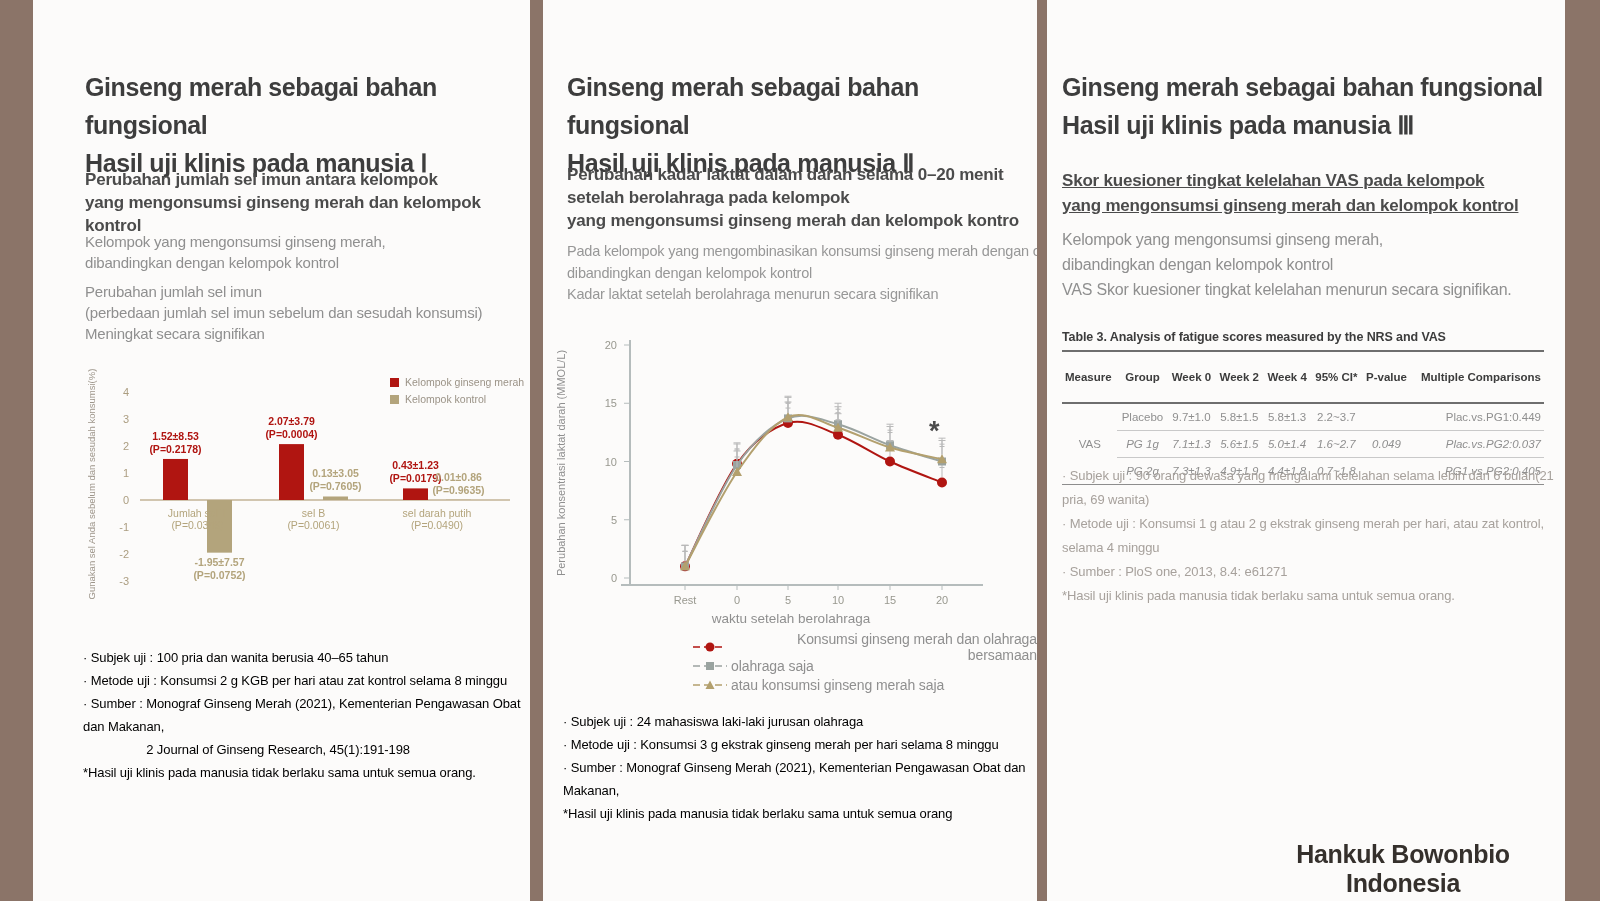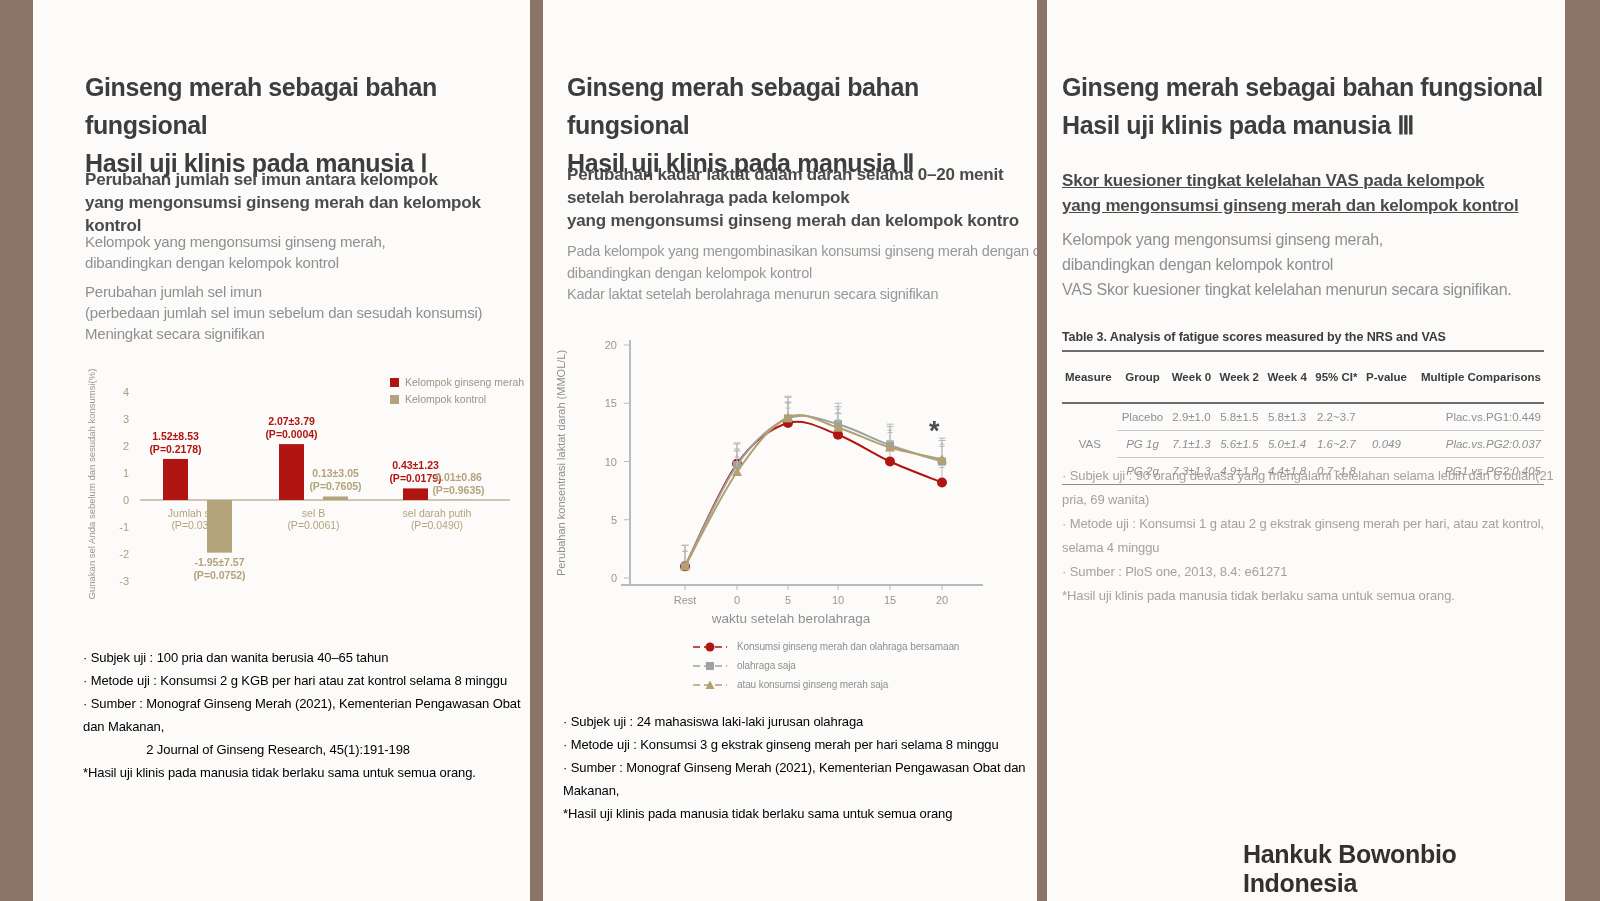--- a/index.html
+++ b/index.html
@@ -26,32 +26,32 @@
   .tick{font-size:11px;fill:#ab9d80;}
   .vlab{font-size:10.5px;font-weight:700;}
   .clab{font-size:10.5px;fill:#b3a47c;}
   .ylab{font-size:9.5px;fill:#9d958a;}
   .blegend{font-size:10.5px;fill:#9b9387;}
   .tick2{font-size:11px;fill:#98988f;}
   .ylab2{font-size:11px;fill:#8f8f8f;}
   .xlab{font-size:13.5px;fill:#8f8f8f;}
   .ast{font-size:27px;font-weight:700;fill:#4c4c4c;}
   
-  #line-legend .lrow{display:flex;align-items:center;gap:10px;height:19px;
-      font-size:10px;color:#8f8f8f;letter-spacing:-0.1px;}
+  #line-legend .lrow{display:flex;align-items:center;gap:4px;height:19px;
+      font-size:14px;color:#8f8f8f;letter-spacing:-0.1px;text-align:right;}
   
   .tbl-title{font-size:12.5px;font-weight:700;color:#3c3c3c;letter-spacing:-0.1px;}
   table.fatigue{border-collapse:collapse;width:482px;border-top:2px solid #6e6e6e;border-bottom:1.5px solid #8d8d8d;}
   table.fatigue th{font-size:11.5px;font-weight:700;color:#3c3c3c;padding:19px 3px;border-bottom:2px solid #6e6e6e;white-space:nowrap;}
   table.fatigue td{font-size:11.5px;color:#8f8f8f;padding:7px 3px;white-space:nowrap;}
   table.fatigue td.sep{border-top:1px solid #c9c9c9;font-style:italic;}
   table.fatigue .c{text-align:center;}
   table.fatigue .l{text-align:left;}
   table.fatigue .r{text-align:right;}
-  #brand{position:absolute;left:1243px;top:840px;width:320px;text-align:left;
+  #brand{position:absolute;left:1243px;top:840px;width:320px;text-align:center;
       font-size:25px;font-weight:700;color:#35302c;letter-spacing:-0.3px;z-index:5;}
 </style>
 </head>
 <body>
 
 <div class="strip" id="strip-left"></div>
 <div class="strip" id="strip-mid1"></div>
 <div class="strip" id="strip-mid2"></div>
 <div class="strip" id="strip-right"></div>
 
@@ -297,21 +297,21 @@
         <th class="c">Week 4</th>
         <th class="c">95% CI*</th>
         <th class="c">P-value</th>
         <th class="r">Multiple Comparisons</th>
       </tr>
     </thead>
     <tbody>
       <tr>
         <td class="c" rowspan="3">VAS</td>
         <td class="c">Placebo</td>
-        <td class="c">2.9±1.0</td>
+        <td class="c">9.7±1.0</td>
         <td class="c">5.8±1.5</td>
         <td class="c">5.8±1.3</td>
         <td class="c">2.2~3.7</td>
         <td class="c"></td>
         <td class="r">Plac.vs.PG1:0.449</td>
       </tr>
       <tr>
         <td class="c sep">PG 1g</td>
         <td class="c sep">7.1±1.3</td>
         <td class="c sep">5.6±1.5</td>

